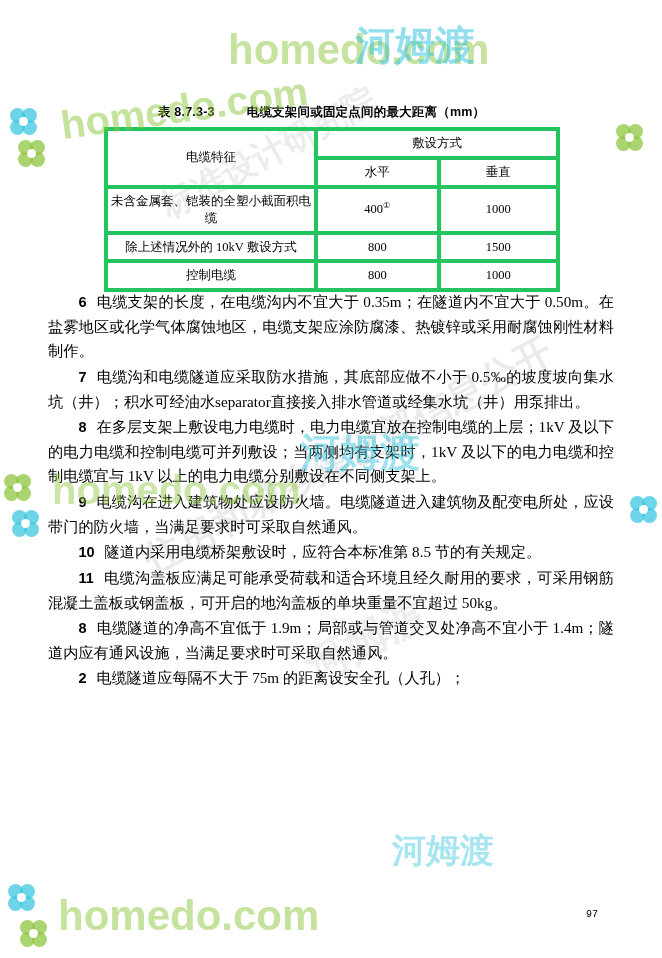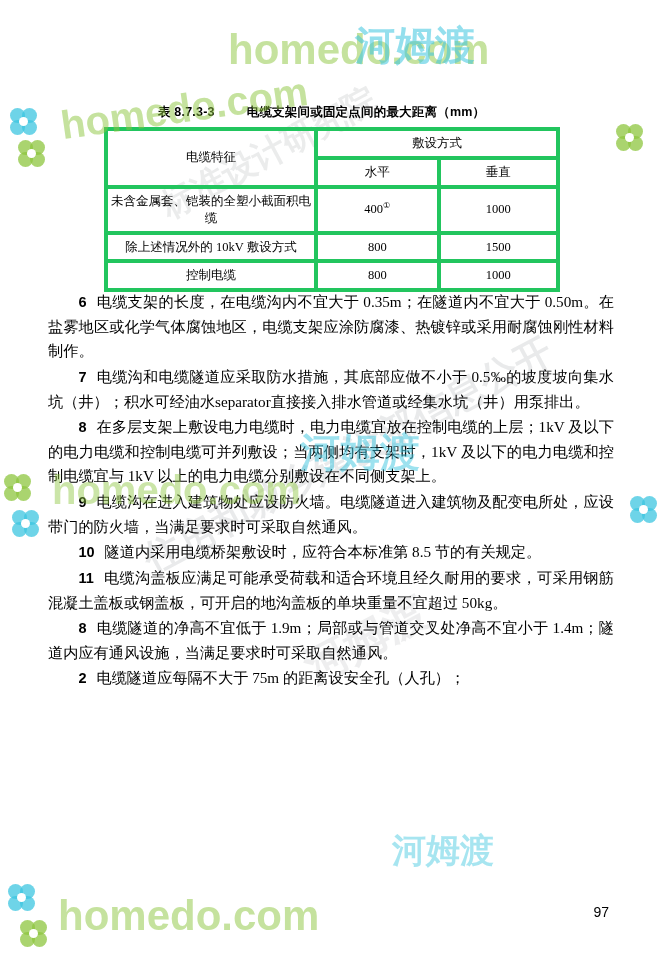--- a/index.html
+++ b/index.html
@@ -118,24 +118,24 @@
   }
   .item-num {
     font-family: "Liberation Sans", sans-serif;
     font-weight: bold;
     font-size: 14.5px;
     margin-right: 10px;
   }
 
   .page-number {
     position: absolute;
-    right: 53px;
+    right: 64px;
     bottom: 38px;
-    font-size: 14px;
-    font-family: Liberation Sans, sans-serif;
+    font-size: 10px;
+    font-family: Liberation Mono, monospace;
   }
 </style>
 </head>
 <body>
 
 <div class="wm-layer" style="z-index:1;">
   <div class="wm-text wm-grey" style="left:120px; top:430px; font-size:38px; transform:rotate(-28deg); opacity:.30;">住房和城乡建设部信息公开</div>
   <div class="wm-text wm-grey" style="left:150px; top:130px; font-size:34px; transform:rotate(-28deg); opacity:.28;">标准设计研究院</div>
   <div class="wm-text wm-grey" style="left:300px; top:610px; font-size:44px; transform:rotate(-28deg); opacity:.24;">河姆渡</div>
 </div>

